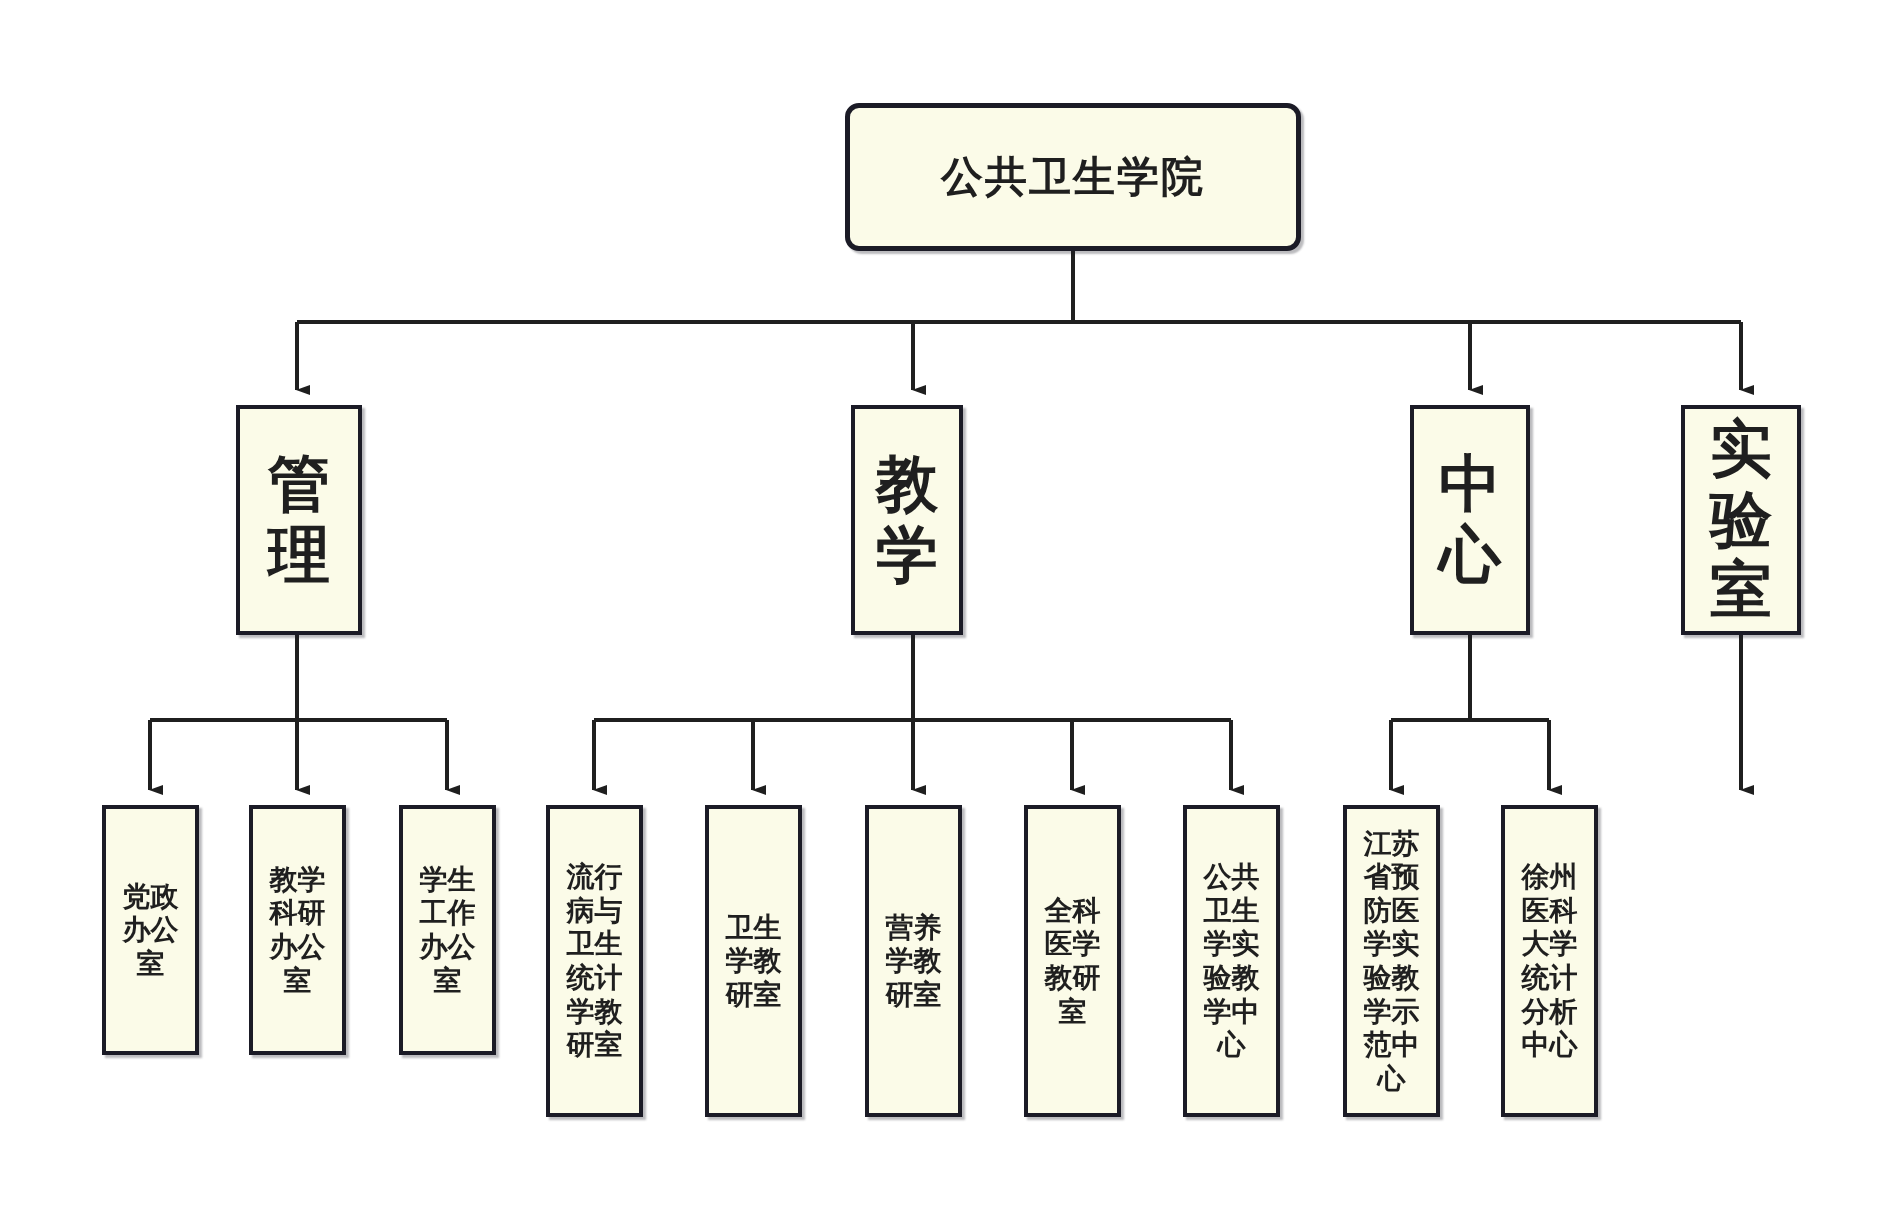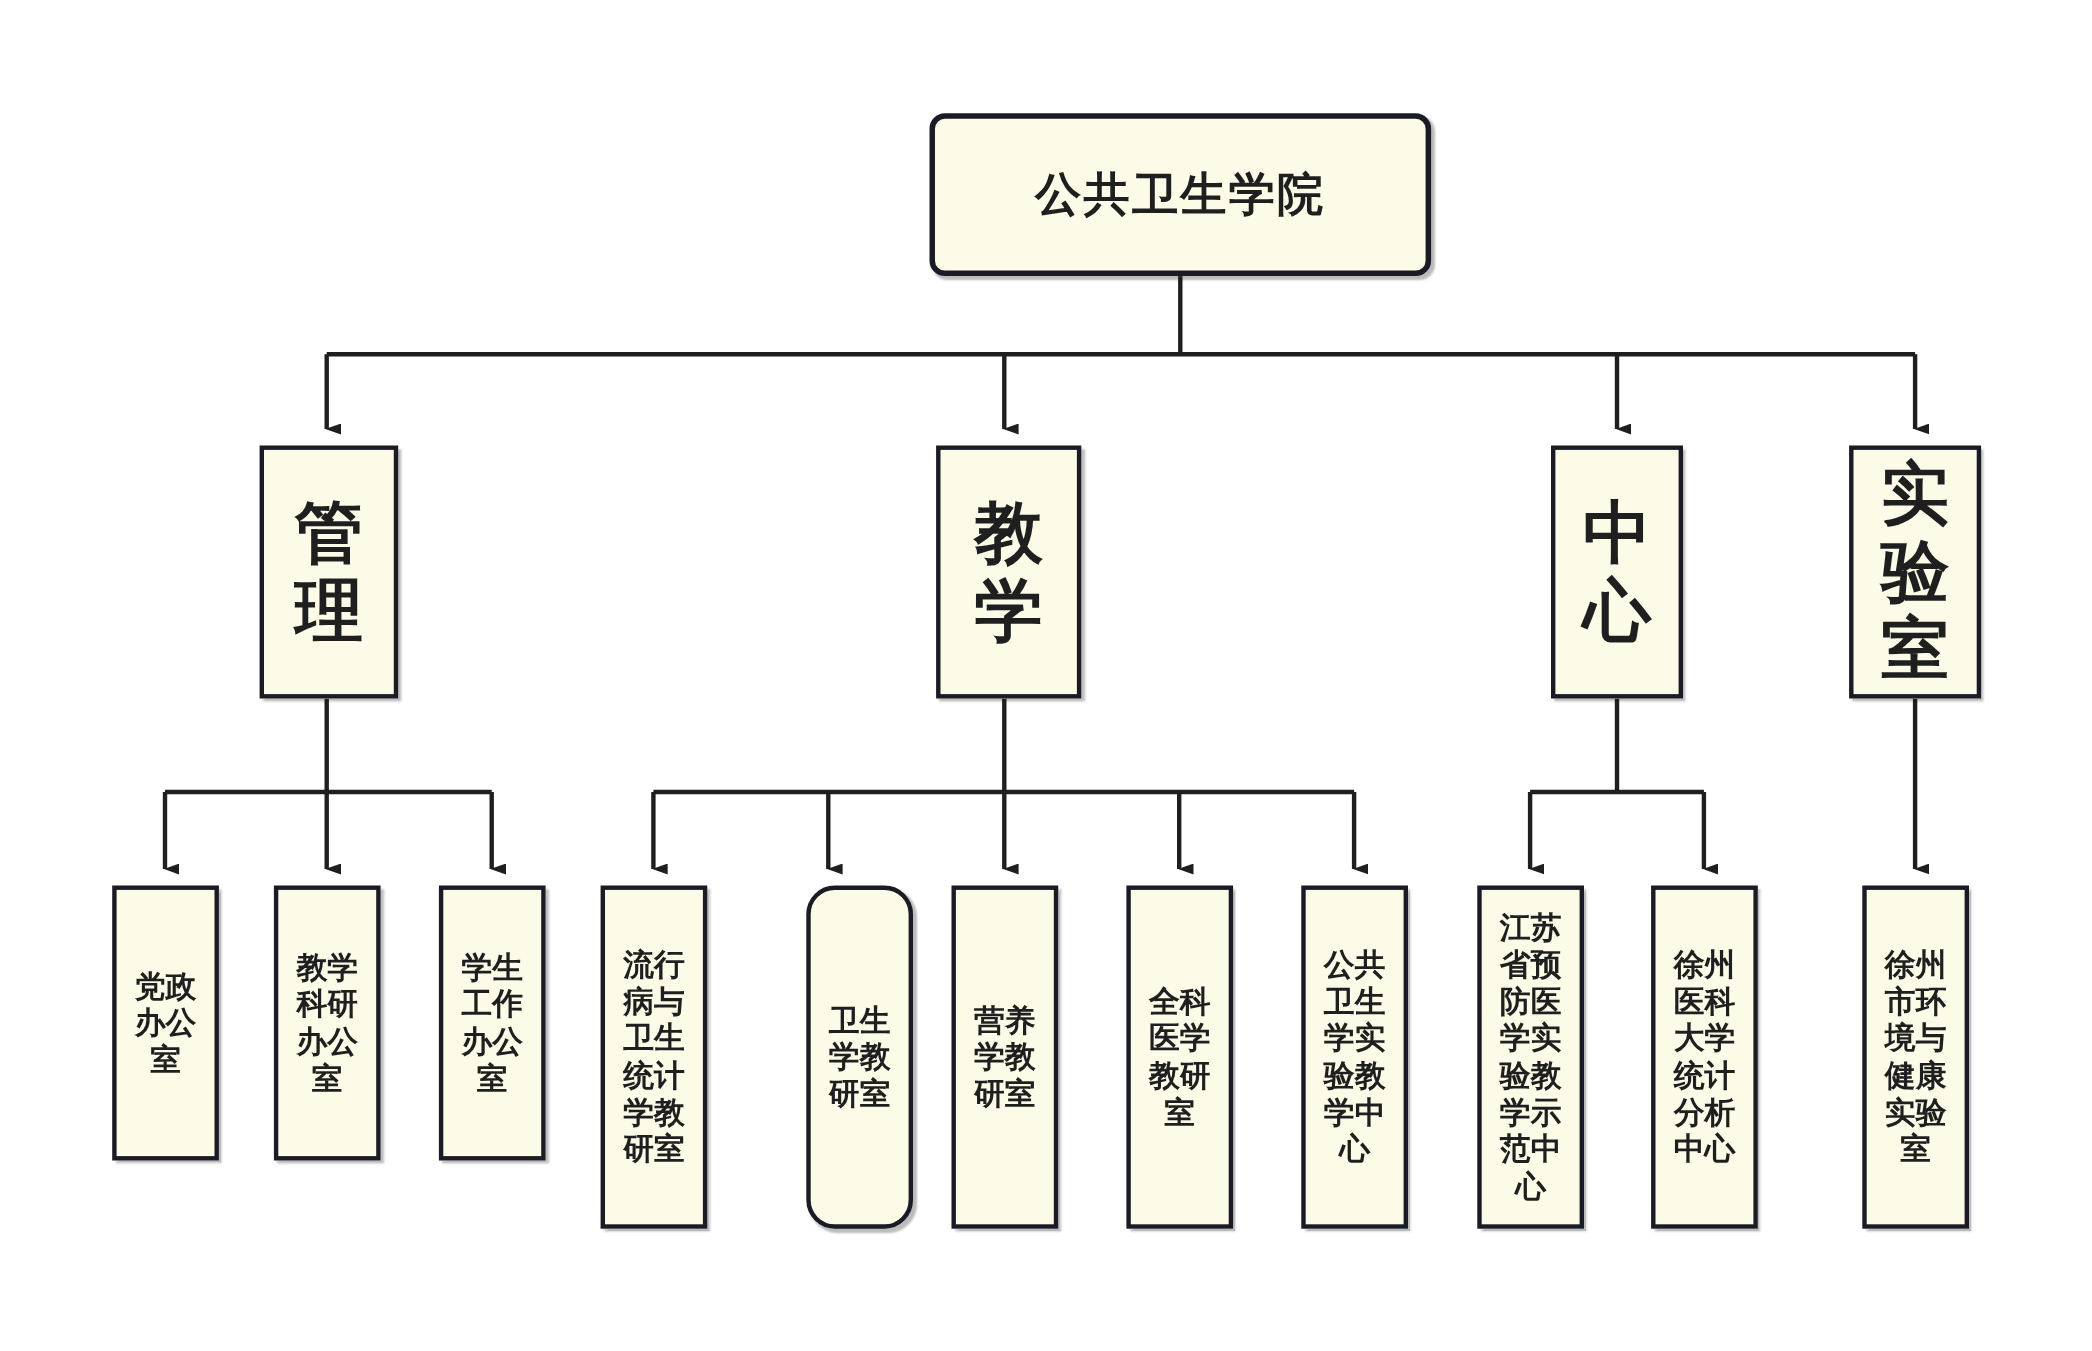--- a/index.html
+++ b/index.html
@@ -43,21 +43,21 @@
     left:845px;top:103px;width:456px;height:148px;
     border-radius:14px;
     border-width:5px;
   }
   .node.root .lbl{font-size:42px;letter-spacing:2px;white-space:nowrap;}
 
   
   .node.lv2{top:405px;height:230px;}
   .node.lv2 .lbl{font-size:62px;line-height:1.14;width:2.0em;}
   .node.lv2.n-manage{left:236px;width:126px;}
-  .node.lv2.n-teach {left:851px;width:132px;}
+  .node.lv2.n-teach {left:851px;width:112px;}
   .node.lv2.n-center{left:1410px;width:120px;}
   .node.lv2.n-lab   {left:1681px;width:120px;}
 
   
   .node.lv3{top:805px;width:97px;}
   .node.lv3 .lbl{font-size:28px;line-height:1.20;width:2.05em;}
   .node.lv3.h-short{height:250px;}
   .node.lv3.h-tall {height:312px;}
 </style>
 </head>
@@ -129,37 +129,34 @@
   <div class="node lv3 h-short" style="left:249px;">
     <span class="lbl">教学科研办公室</span>
   </div>
   <div class="node lv3 h-short" style="left:399px;">
     <span class="lbl">学生工作办公室</span>
   </div>
 
   <div class="node lv3 h-tall" style="left:546px;text-align:center;">
     <span class="lbl">流行病与卫生统计学教研室</span>
   </div>
-  <div class="node lv3 h-tall" style="left:733px;border-radius:26px;">
+  <div class="node lv3 h-tall" style="left:705px;">
     <span class="lbl">卫生学教研室</span>
   </div>
   <div class="node lv3 h-tall" style="left:865px;">
     <span class="lbl">营养学教研室</span>
   </div>
   <div class="node lv3 h-tall" style="left:1024px;">
     <span class="lbl">全科医学教研室</span>
   </div>
   <div class="node lv3 h-tall" style="left:1183px;">
     <span class="lbl">公共卫生学实验教学中心</span>
   </div>
 
   <div class="node lv3 h-tall" style="left:1343px;">
     <span class="lbl">江苏省预防医学实验教学示范中心</span>
   </div>
   <div class="node lv3 h-tall" style="left:1501px;justify-content:center;">
     <span class="lbl">徐州医科大学统计分析中心</span>
   </div>
 
-  <div class="node lv3 h-tall" style="left:1693px;">
-    <span class="lbl">徐州市环境与健康实验室</span>
-  </div>
 
 </div>
 
 </body></html>

